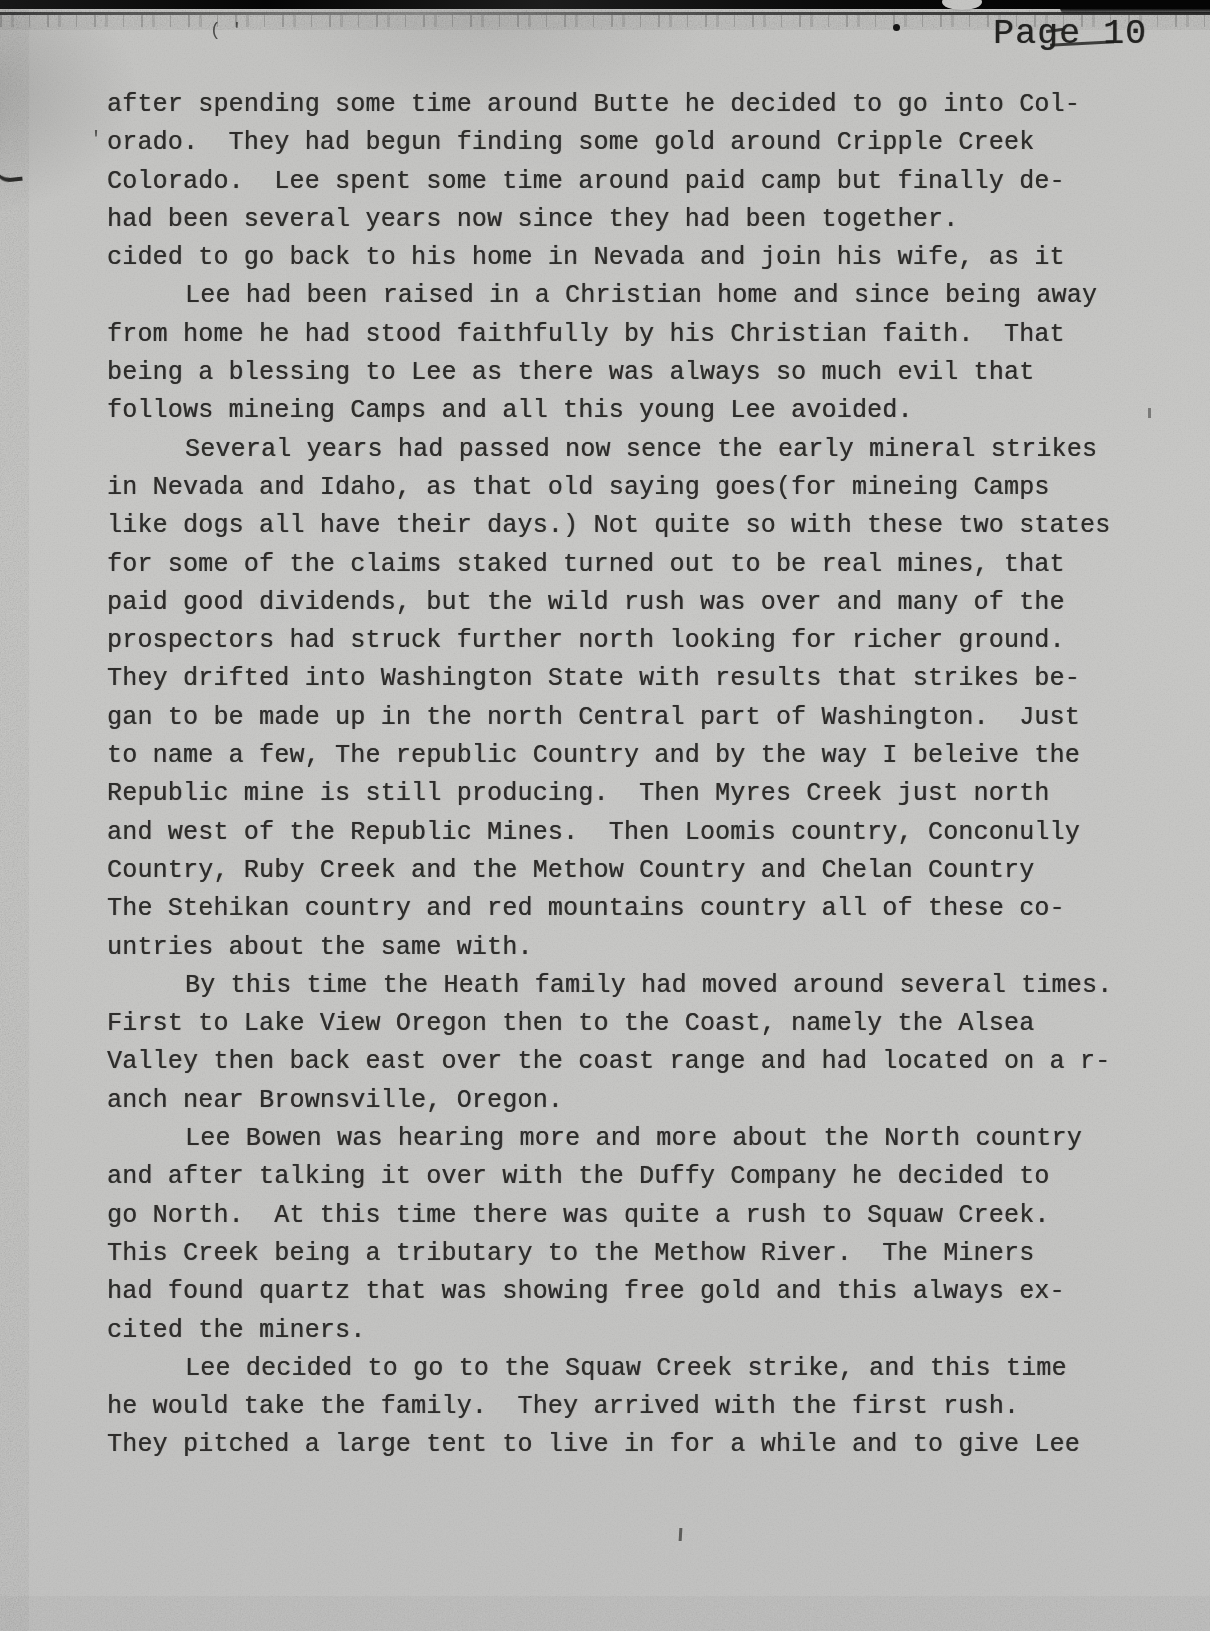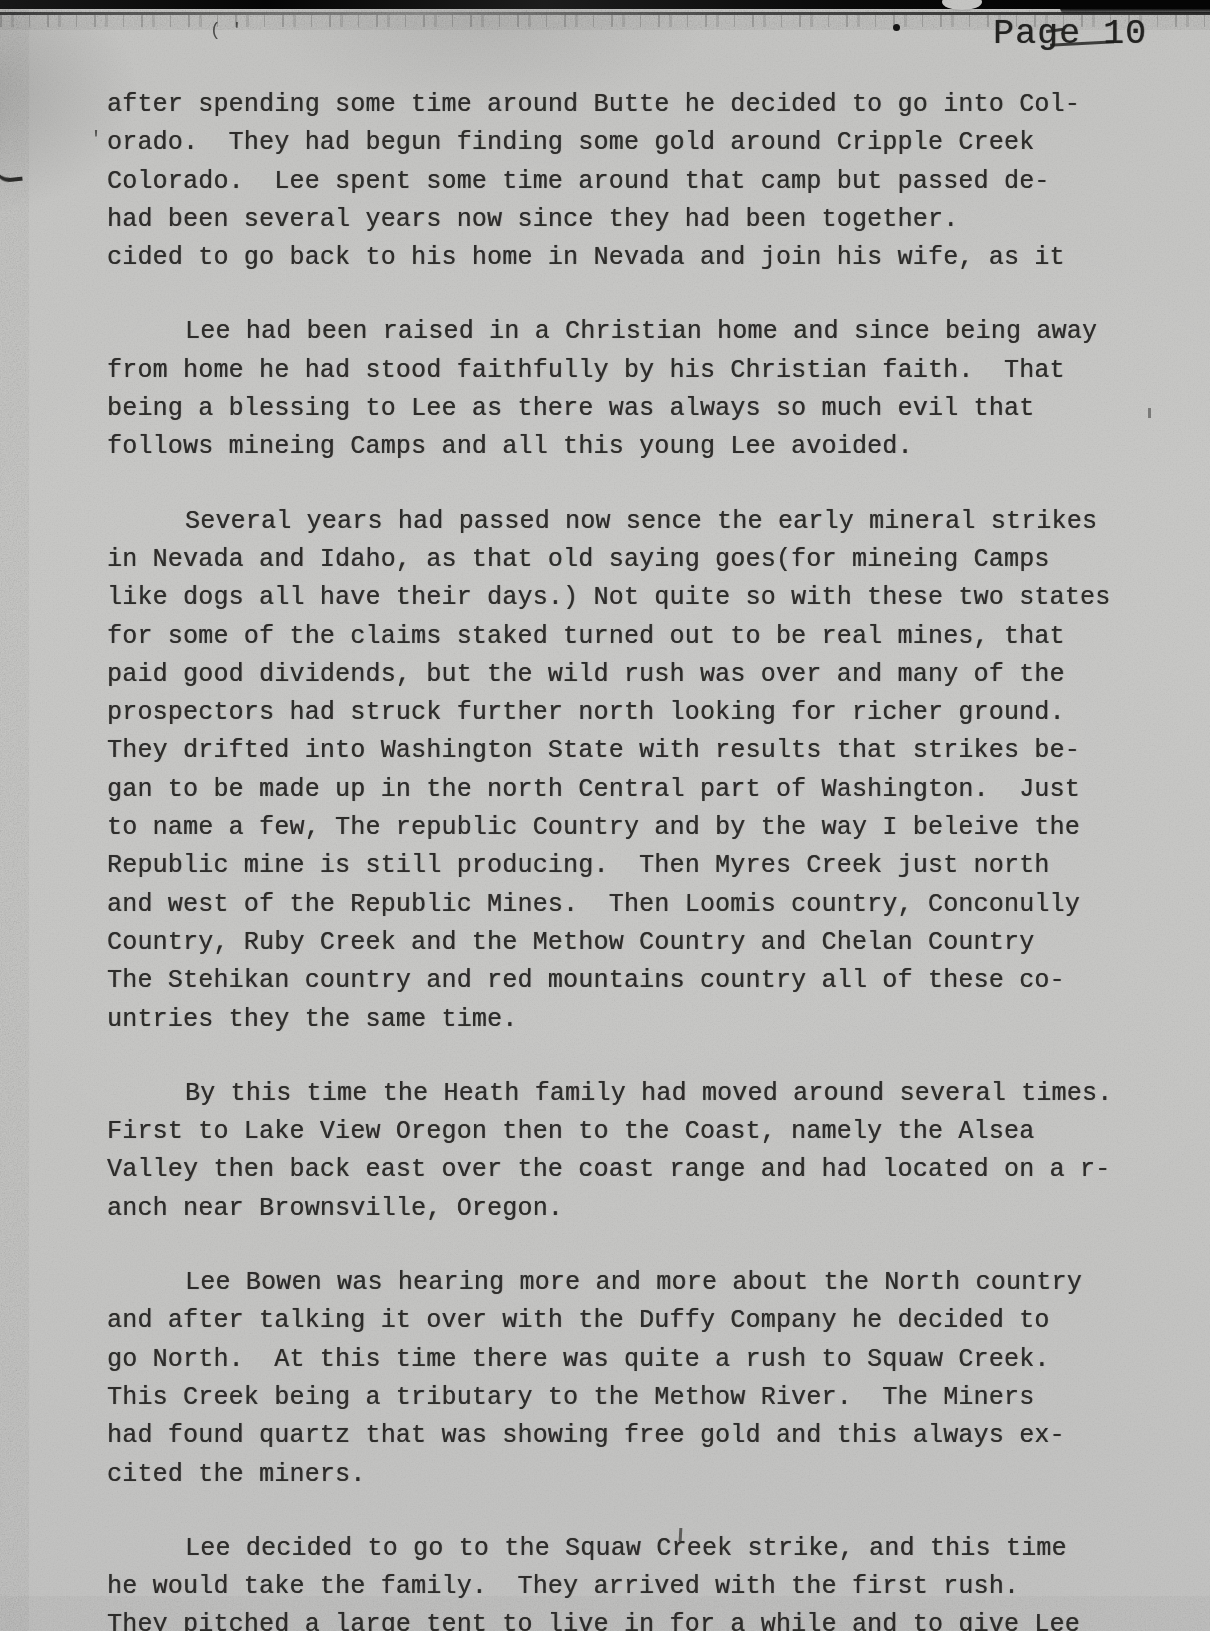--- a/index.html
+++ b/index.html
@@ -50,21 +50,21 @@
   }
   
   .typed{
     position:absolute;left:107px;top:86px;width:1010px;
     font-size:25px;line-height:38.3px;letter-spacing:.2px;
     color:var(--ink);
     text-shadow:.4px .4px .7px rgba(30,30,28,.55), -.2px 0 .4px rgba(30,30,28,.25);
     filter:blur(.3px);
   }
   .line{white-space:pre;height:38.3px;}
-  .indent{padding-left:78px;margin-top:36px;}
+  .indent{padding-left:78px;}
   .page-header{
     position:absolute;left:993px;top:14px;
     font-size:35px;letter-spacing:1px;
     color:#242422;
     text-shadow:.4px .4px .8px rgba(20,20,20,.6);
     filter:blur(.3px);
   }
   
   .hdr-dash{position:absolute;left:1046px;top:29px;width:17px;height:3px;background:#20201e;transform:rotate(-8deg);opacity:.85;filter:blur(.3px);}
   .hdr-underline{position:absolute;left:1050px;top:42px;width:64px;height:3px;background:#1d1d1b;transform:rotate(-3deg);opacity:.8;filter:blur(.3px);}
@@ -99,41 +99,41 @@
 
   <div class="paren-mark">( '</div>
   <div class="stray-apostrophe">'</div>
   <div class="margin-hook"></div>
   <div class="bottom-tick"></div>
   <div class="right-tick"></div>
 
   <div class="typed">
       <div class="line">after spending some time around Butte he decided to go into Col-</div>
       <div class="line">orado.  They had begun finding some gold around Cripple Creek</div>
-      <div class="line">Colorado.  Lee spent some time around that camp but passed de-</div>
+      <div class="line">Colorado.  Lee spent some time around paid camp but finally de-</div>
       <div class="line">had been several years now since they had been together.</div>
       <div class="line">cided to go back to his home in Nevada and join his wife, as it</div>
       <div class="line indent">Lee had been raised in a Christian home and since being away</div>
       <div class="line">from home he had stood faithfully by his Christian faith.  That</div>
       <div class="line">being a blessing to Lee as there was always so much evil that</div>
       <div class="line">follows mineing Camps and all this young Lee avoided.</div>
       <div class="line indent">Several years had passed now sence the early mineral strikes</div>
       <div class="line">in Nevada and Idaho, as that old saying goes(for mineing Camps</div>
       <div class="line">like dogs all have their days.) Not quite so with these two states</div>
       <div class="line">for some of the claims staked turned out to be real mines, that</div>
       <div class="line">paid good dividends, but the wild rush was over and many of the</div>
       <div class="line">prospectors had struck further north looking for richer ground.</div>
       <div class="line">They drifted into Washington State with results that strikes be-</div>
       <div class="line">gan to be made up in the north Central part of Washington.  Just</div>
       <div class="line">to name a few, The republic Country and by the way I beleive the</div>
       <div class="line">Republic mine is still producing.  Then Myres Creek just north</div>
       <div class="line">and west of the Republic Mines.  Then Loomis country, Conconully</div>
       <div class="line">Country, Ruby Creek and the Methow Country and Chelan Country</div>
       <div class="line">The Stehikan country and red mountains country all of these co-</div>
-      <div class="line">untries they the same time.</div>
+      <div class="line">untries about the same with.</div>
       <div class="line indent">By this time the Heath family had moved around several times.</div>
       <div class="line">First to Lake View Oregon then to the Coast, namely the Alsea</div>
       <div class="line">Valley then back east over the coast range and had located on a r-</div>
       <div class="line">anch near Brownsville, Oregon.</div>
       <div class="line indent">Lee Bowen was hearing more and more about the North country</div>
       <div class="line">and after talking it over with the Duffy Company he decided to</div>
       <div class="line">go North.  At this time there was quite a rush to Squaw Creek.</div>
       <div class="line">This Creek being a tributary to the Methow River.  The Miners</div>
       <div class="line">had found quartz that was showing free gold and this always ex-</div>
       <div class="line">cited the miners.</div>

